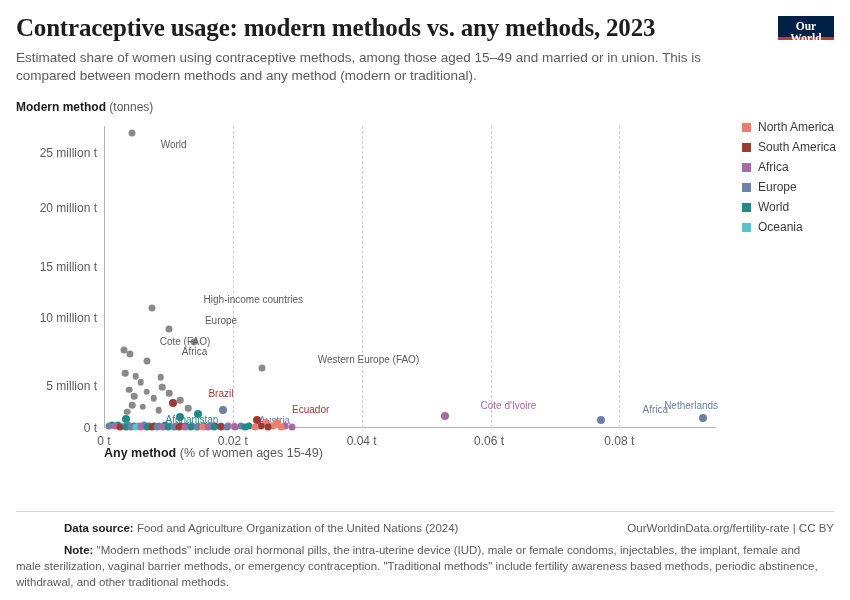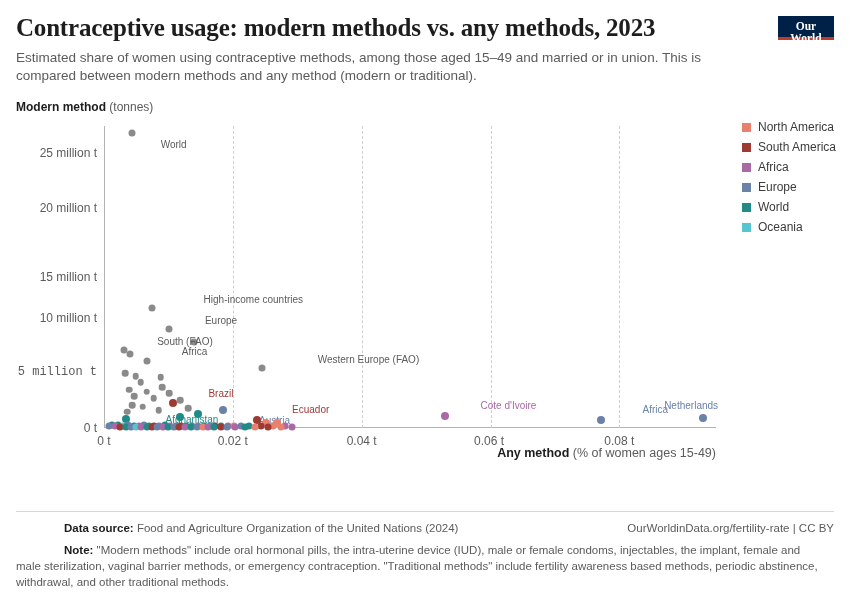--- a/index.html
+++ b/index.html
@@ -126,21 +126,21 @@
     margin-top: 6px;
     font-size: 12px;
     color: #5b5b5b;
     white-space: nowrap;
   }
   .x-axis-title {
     position: absolute;
     left: 78px;
     right: 10px;
     bottom: -2px;
-    text-align: right;
+    text-align: left;
     font-size: 12.5px;
     font-weight: 700;
     color: #1d1d1d;
   }
   .x-axis-title .unit {
     font-weight: 400;
     color: #5b5b5b;
   }
   .dot {
     position: absolute;
@@ -228,34 +228,34 @@
       <div class="xtick" style="left: 0px;">0 t</div>
           <div class="gridline" style="left: 128.842px;"></div>
           <div class="xtick" style="left: 128.842px;">0.02 t</div>
           <div class="gridline" style="left: 257.684px;"></div>
           <div class="xtick" style="left: 257.684px;">0.04 t</div>
           <div class="gridline" style="left: 386.526px;"></div>
           <div class="xtick" style="left: 385px;">0.06 t</div>
           <div class="gridline" style="left: 515.368px;"></div>
           <div class="xtick" style="left: 515.368px;">0.08 t</div>
           <div class="ytick" style="top: 302px;">0 t</div>
-          <div class="ytick" style="top: 246px; font-family: Liberation Mono, monospace;">5 million t</div>
+          <div class="ytick" style="top: 260px;">5 million t</div>
           <div class="ytick" style="top: 192.182px;">10 million t</div>
-          <div class="ytick" style="top: 151px;">15 million t</div>
+          <div class="ytick" style="top: 141px;">15 million t</div>
           <div class="ytick" style="top: 82.3636px;">20 million t</div>
           <div class="ytick" style="top: 27.4545px;">25 million t</div>
           <div class="dot" title="World" style="width: 7px; height: 7px; background: rgb(138, 138, 138); left: 27.7011px; top: 6.58909px;"></div>
           <div class="dot-label" style="left: 43.7011px; top: 17.5891px; color: rgb(91, 91, 91);">World</div>
           <div class="dot" title="High-income countries" style="width: 7px; height: 7px; background: rgb(138, 138, 138); left: 48.3158px; top: 182.298px;"></div>
           <div class="dot-label" style="left: 123.316px; top: 173.298px; color: rgb(91, 91, 91);">High-income countries</div>
           <div class="dot" title="Europe" style="width: 7px; height: 7px; background: rgb(138, 138, 138); left: 65.0653px; top: 203.164px;"></div>
           <div class="dot-label" style="left: 91.0653px; top: 194.164px; color: rgb(91, 91, 91);">Europe</div>
           <div class="dot" title="Europe2" style="width: 7px; height: 7px; background: rgb(138, 138, 138); left: 90.1895px; top: 216.342px;"></div>
           <div class="dot" title="Asia (FAO)" style="width: 7px; height: 7px; background: rgb(138, 138, 138); left: 19.9705px; top: 224.029px;"></div>
-          <div class="dot-label" style="left: 54.9705px; top: 215.029px; color: rgb(91, 91, 91);">South (FAO)</div>
+          <div class="dot-label" style="left: 54.9705px; top: 215.029px; color: rgb(91, 91, 91);">Cote (FAO)</div>
           <div class="dot" title="Asia2" style="width: 7px; height: 7px; background: rgb(138, 138, 138); left: 26.4126px; top: 228.422px;"></div>
           <div class="dot" title="Africa" style="width: 7px; height: 7px; background: rgb(138, 138, 138); left: 42.5179px; top: 235.011px;"></div>
           <div class="dot-label" style="left: 64.5179px; top: 225.011px; color: rgb(91, 91, 91);">Africa</div>
           <div class="dot" title="Western Europe (FAO)" style="width: 7px; height: 7px; background: rgb(138, 138, 138); left: 158.476px; top: 241.6px;"></div>
           <div class="dot-label" style="left: 238.476px; top: 232.6px; color: rgb(91, 91, 91);">Western Europe (FAO)</div>
           <div class="dot" title="mid1" style="width: 6.6px; height: 6.6px; background: rgb(138, 138, 138); left: 21.2589px; top: 247.091px;"></div>
           <div class="dot" title="mid2" style="width: 6.6px; height: 6.6px; background: rgb(138, 138, 138); left: 31.5663px; top: 250.385px;"></div>
           <div class="dot" title="mid3" style="width: 6.6px; height: 6.6px; background: rgb(138, 138, 138); left: 56.6905px; top: 251.484px;"></div>
           <div class="dot" title="mid4" style="width: 6.6px; height: 6.6px; background: rgb(138, 138, 138); left: 36.72px; top: 256.425px;"></div>
           <div class="dot" title="mid5" style="width: 6.6px; height: 6.6px; background: rgb(138, 138, 138); left: 57.9789px; top: 261.367px;"></div>

